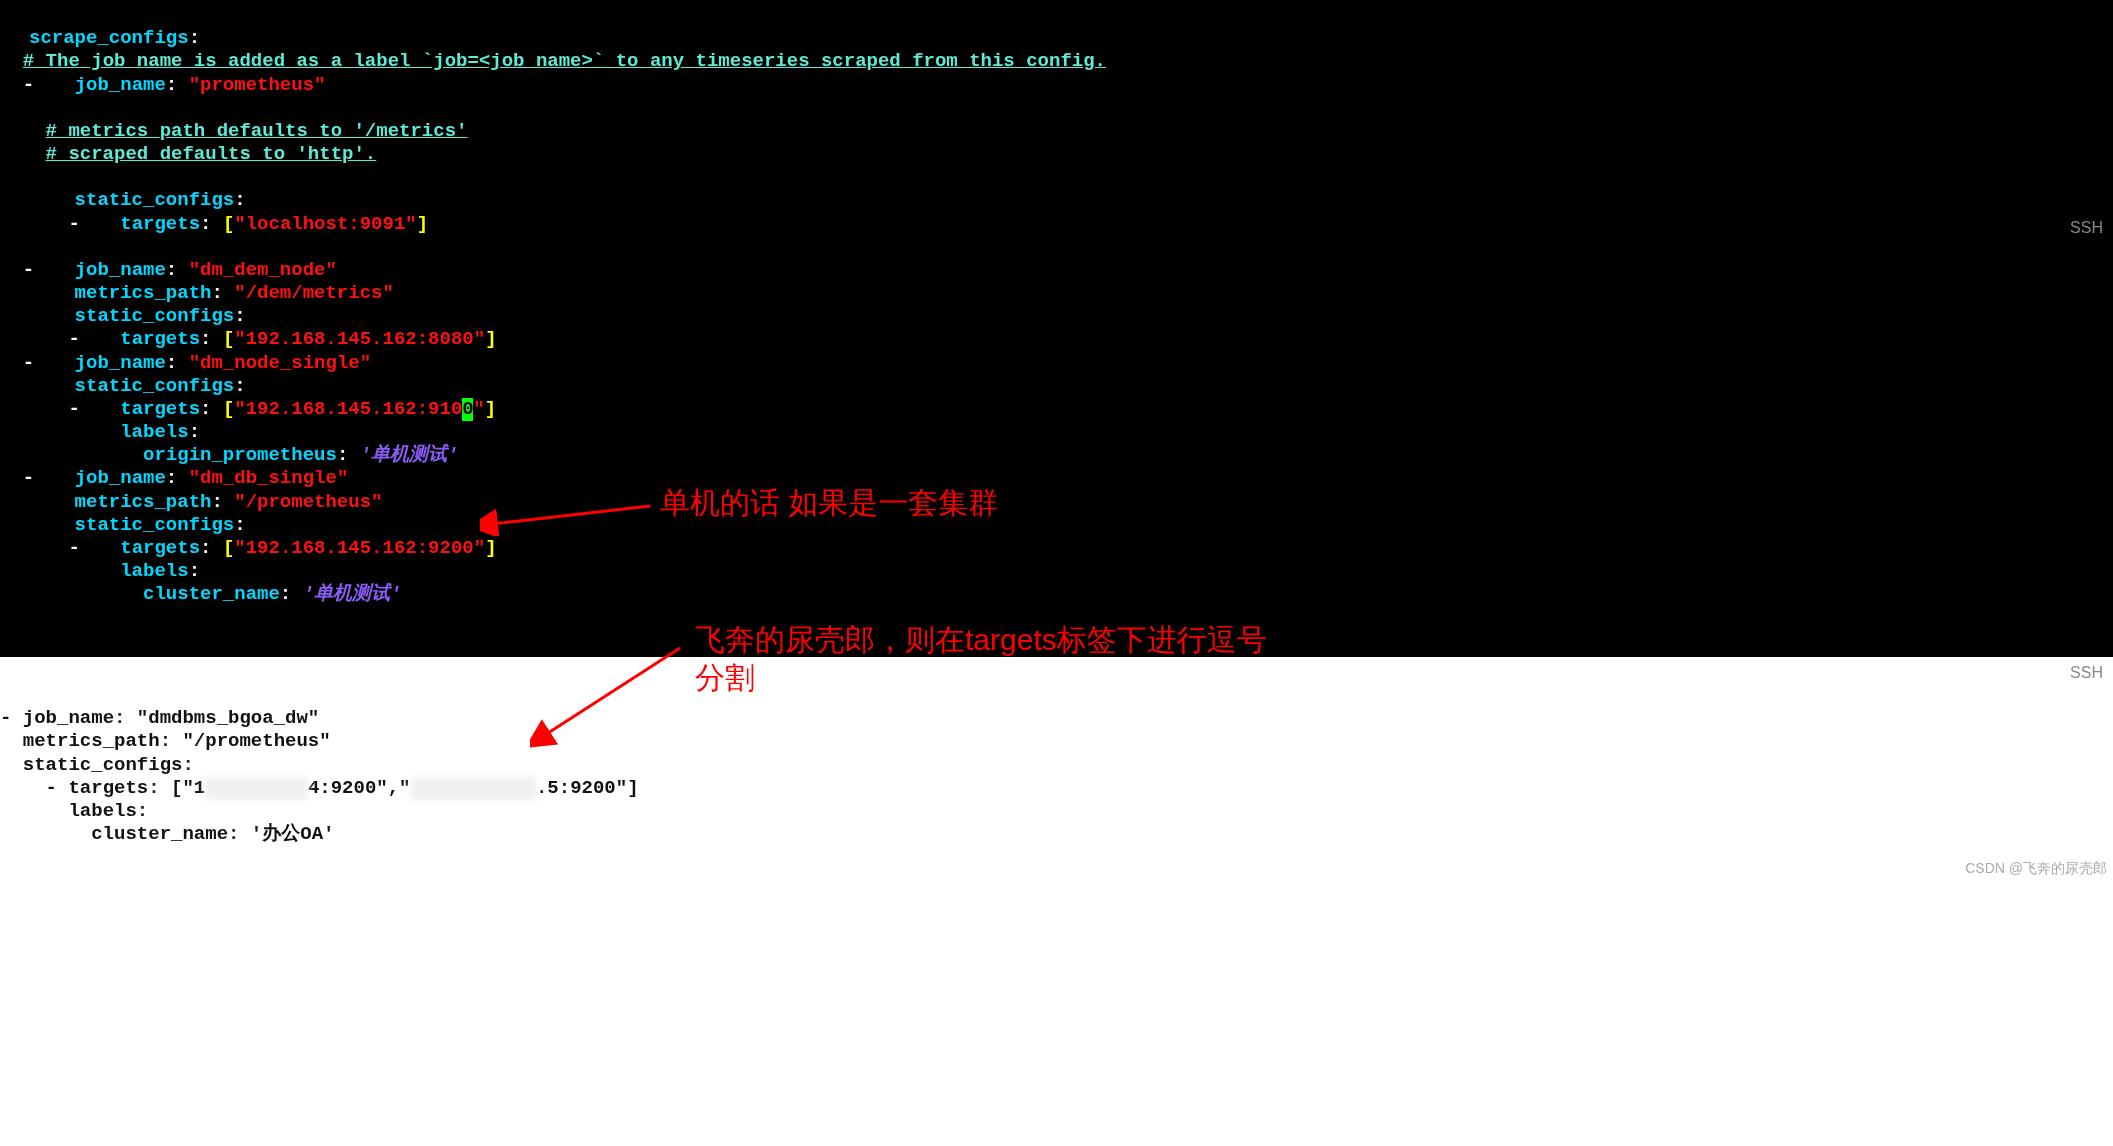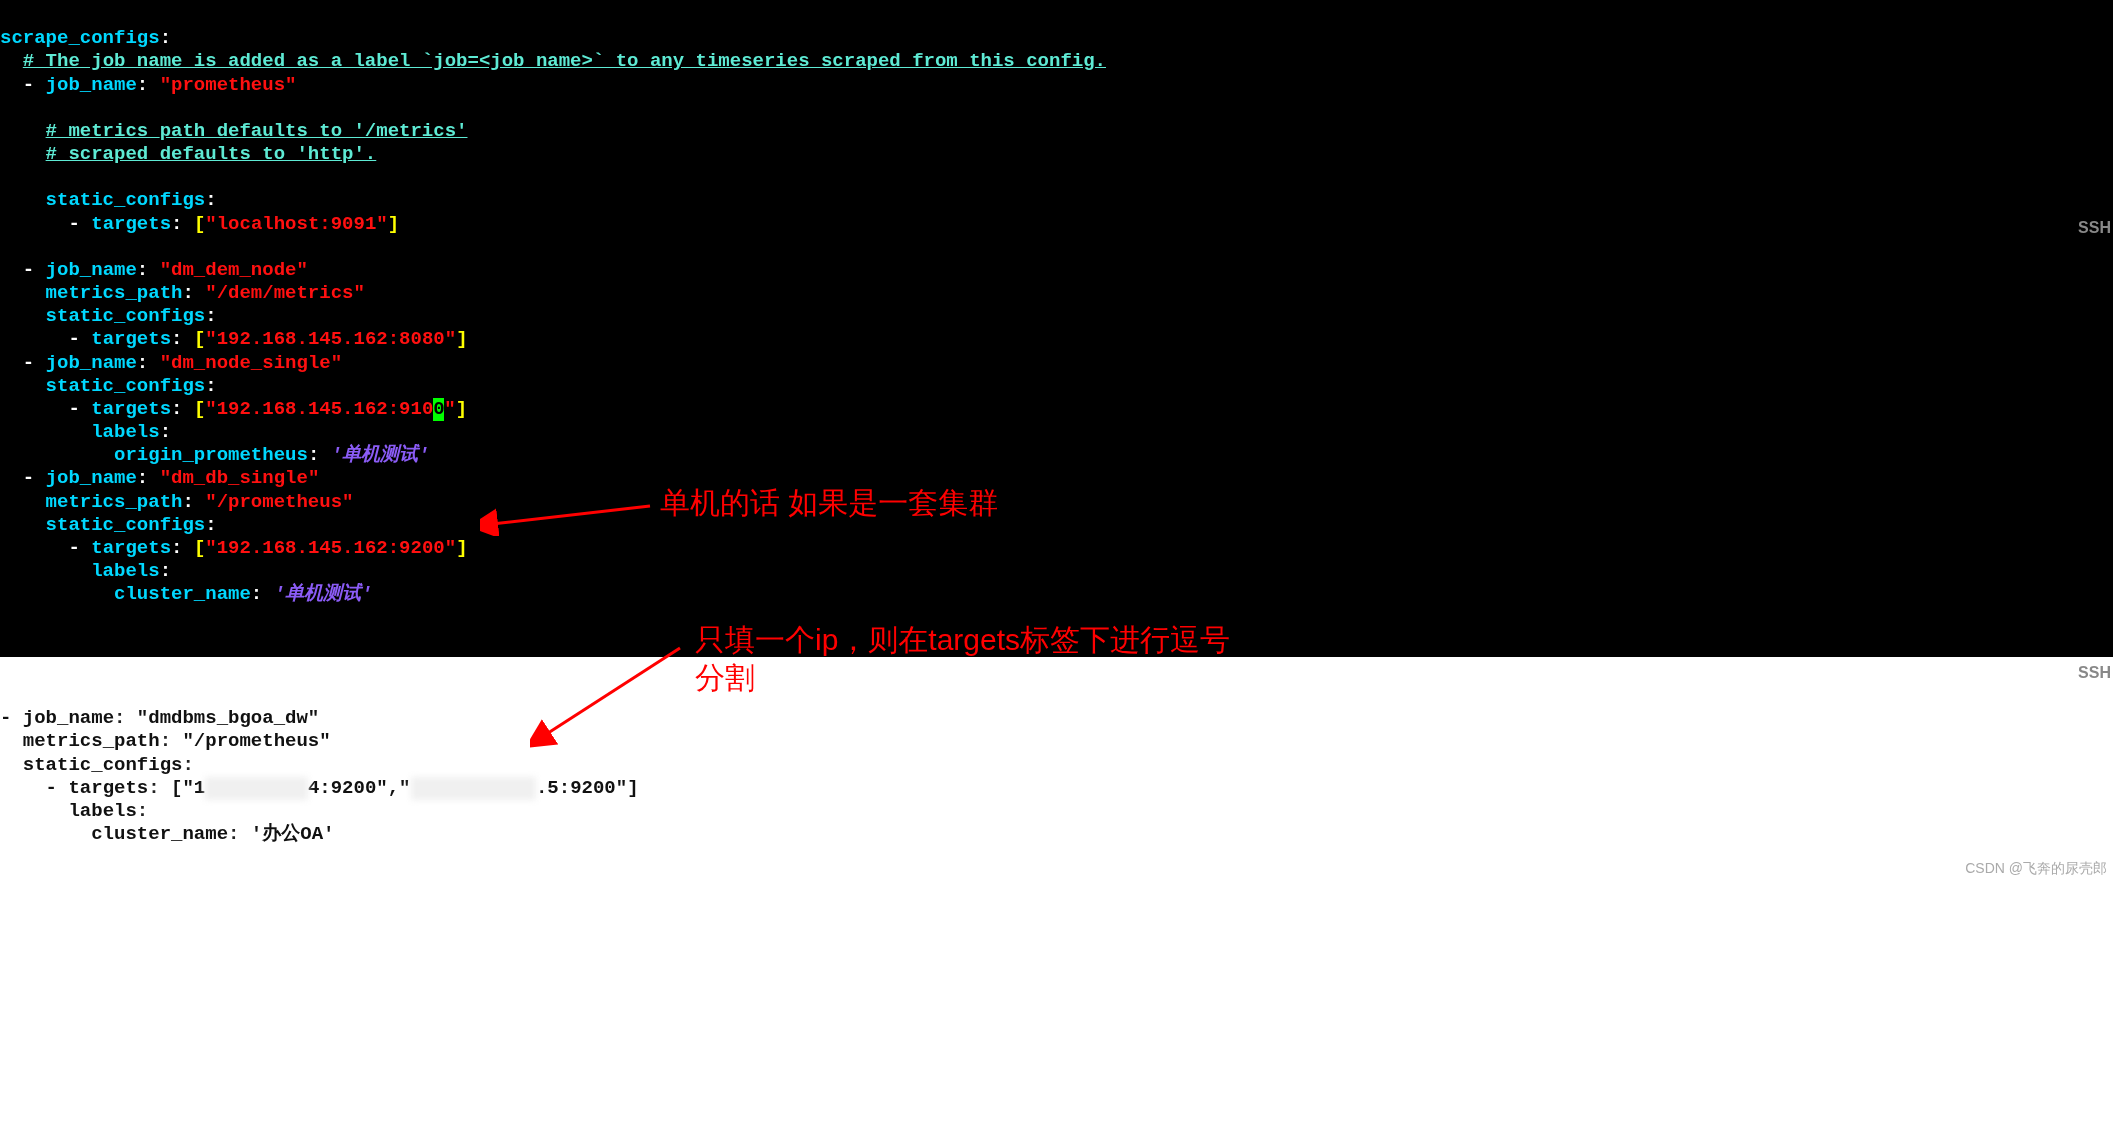--- a/index.html
+++ b/index.html
@@ -19,33 +19,33 @@
     position: relative;
   }
   .light-block {
     background: #fff;
     color: #222;
     padding: 4px 0 10px 0;
     white-space: pre;
     font-weight: bold;
     position: relative;
   }
-  .cyan    { color: #00d8ff; }
+  .cyan    { color: #00d8ff; padding-left: 29px; }
   .comment { color: #5eead4; text-decoration: underline; }
   .red     { color: #ff1010; }
   .yellow  { color: #ffff00; }
   .white   { color: #ffffff; }
   .darkred { color: #8b5cf6; font-style: italic; }
   .black   { color: #111; }
   .ssh-label {
     position: absolute;
-    right: 2px;
+    right: 10px;
     color: #888;
     font-family: Arial, sans-serif;
-    font-weight: bold;
+    font-weight: normal;
     font-size: 16px;
     white-space: nowrap;
   }
   .annotation {
     position: absolute;
     color: #ff0000;
     font-family: "Microsoft YaHei", Arial, sans-serif;
     font-size: 30px;
     font-weight: normal;
     pointer-events: none;
@@ -131,16 +131,16 @@
 </div>
 
 <svg class="arrow" style="left:530px; top:640px;" width="160" height="110">
   <defs>
       <marker id="ah2" markerWidth="12" markerHeight="12" refX="2" refY="5" orient="auto">
         <polygon points="0,0 10,5 0,10" fill="#ff0000"></polygon>
       </marker>
     </defs>
   <line x1="150" y1="8" x2="15" y2="95" stroke="#ff0000" stroke-width="3" marker-end="url(#ah2)"></line>
 </svg>
-<div class="annotation" style="left:695px; top:622px;">只填一个ip，则在targets标签下进行逗号</div>
+<div class="annotation" style="left:695px; top:622px;">飞奔的尿壳郎，则在targets标签下进行逗号</div>
 <div class="annotation" style="left:695px; top:660px;">分割</div>
 
 <div class="credits">CSDN @飞奔的尿壳郎</div>
 
 </body></html>

